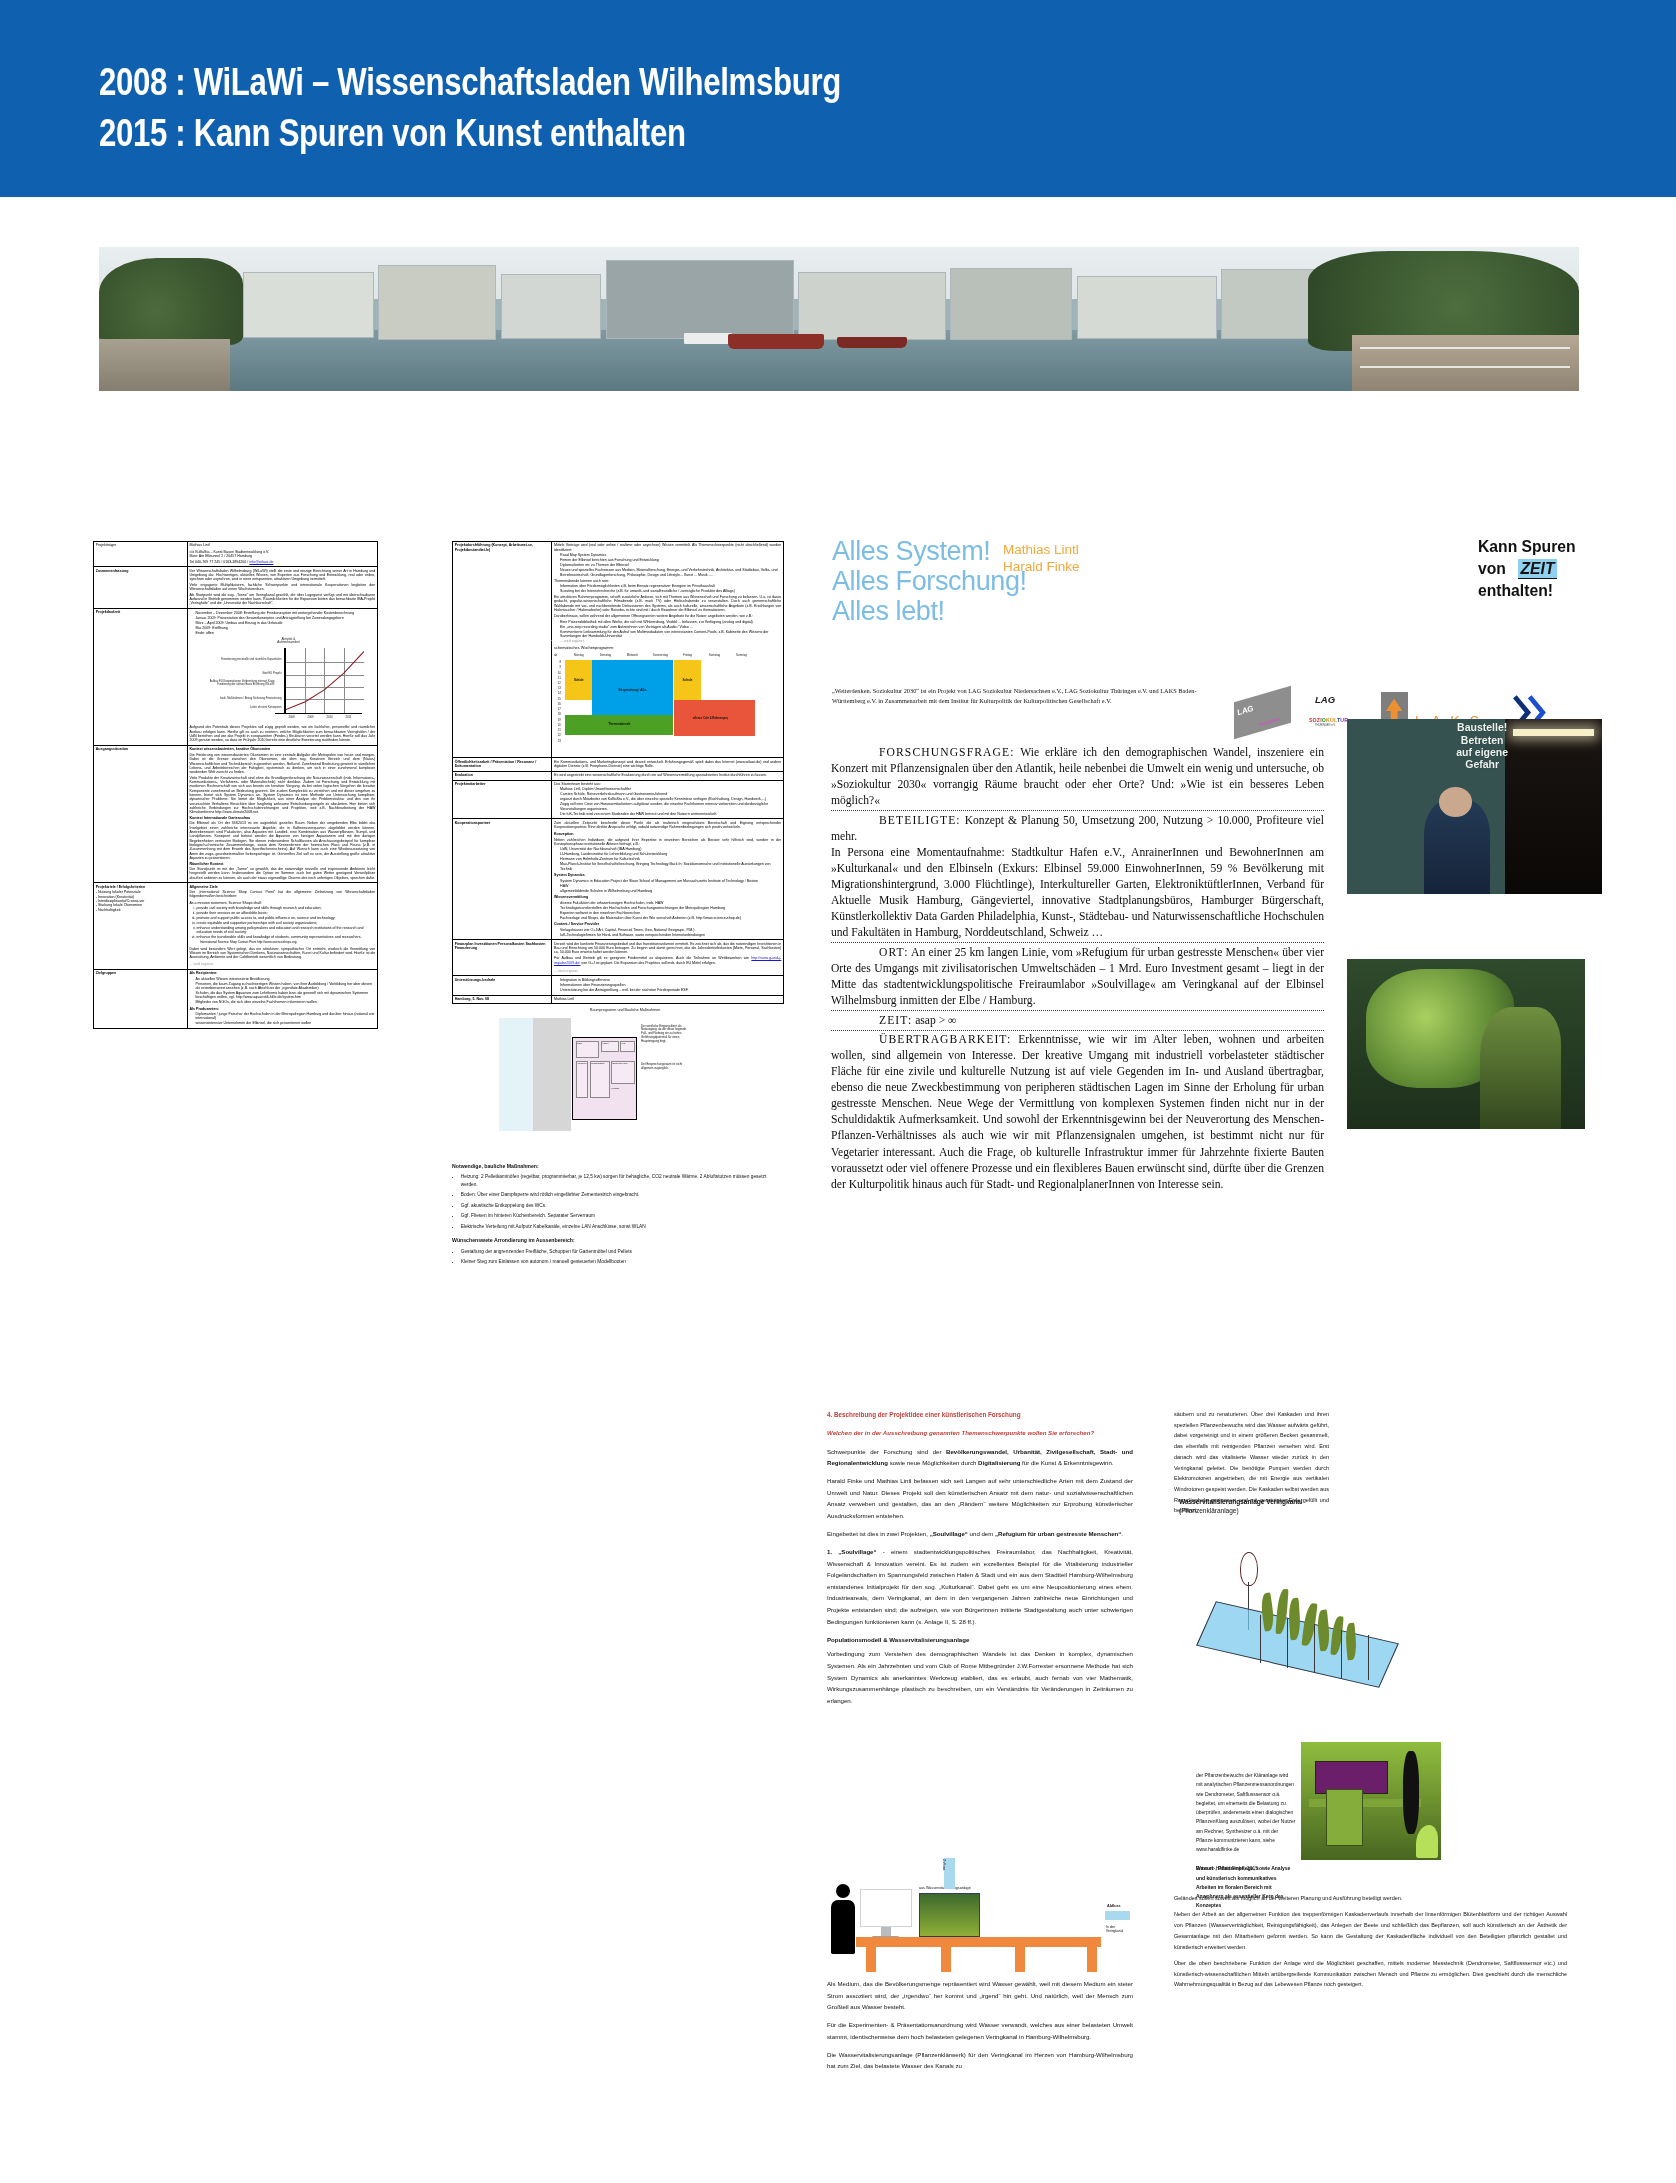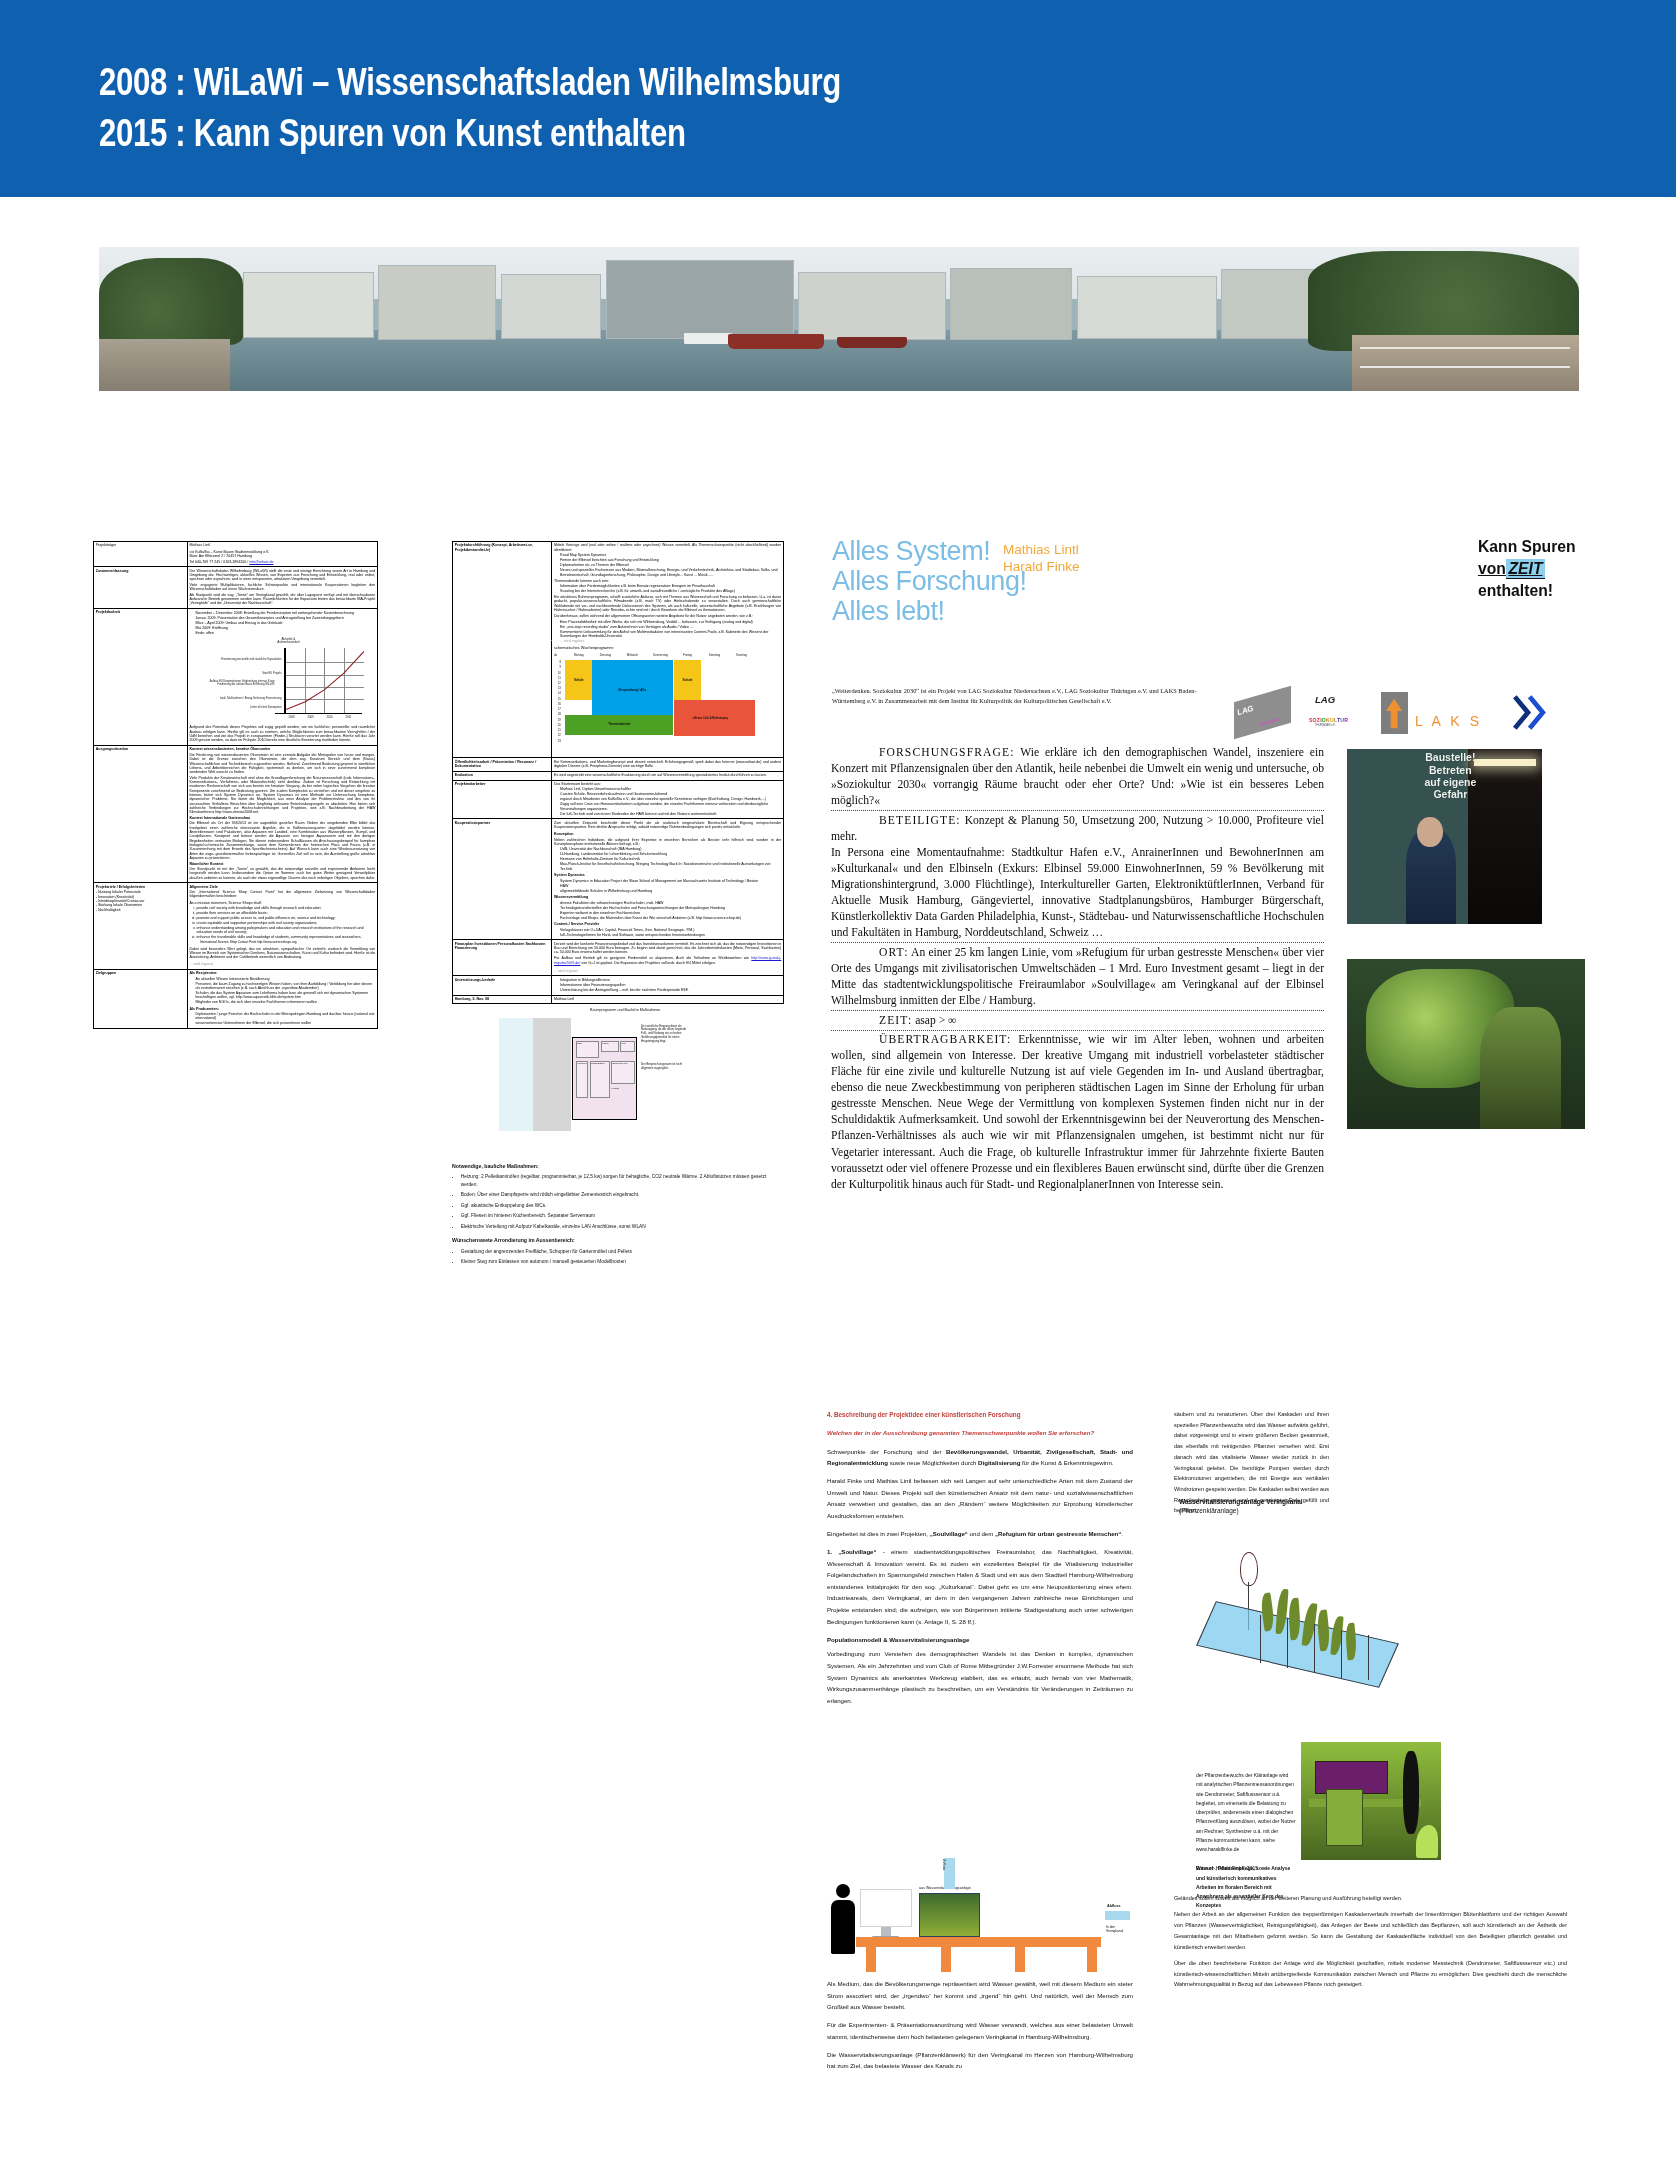--- a/index.html
+++ b/index.html
@@ -155,21 +155,21 @@
     position:absolute; left:831px; top:745px; width:493px;
     font-family:"Liberation Serif", serif; font-size:11.6px; line-height:1.385; color:#0c0c0c;
     text-align:justify;
   }
   .serif-main .lead { letter-spacing:1.1px;margin-left:48px; }
   .dotrule {
     border:0; border-top:1.1px dotted #444; margin:1.3px 0 1.3px 0; height:0;
   }
 
   .photo-baustelle {
-    position:absolute; left:1347px; top:749px; width:195px; height:175px;
+    position:absolute; left:1347px; top:719px; width:255px; height:175px;
     background:linear-gradient(#2d4a48,#17201f); overflow:hidden;
   }
   .pb-wood { position:absolute; left:0; top:0; width:62%; height:100%;
     background:repeating-linear-gradient(90deg,#3a5856 0px,#3a5856 3.9px,#30४a48 3.9px,#2e4846 7.9px); background-color:#365250; }
   .pb-txt { position:absolute; left:18%; top:2.2px; width:70%; color:#eef3ef;
     font-size:10.5px; font-weight:bold; line-height:1.18; text-align:center;
     text-shadow:0 0.4px 0.9px rgba(0,0,0,.5); }
   .pb-door { position:absolute; right:0; top:0; width:38%; height:100%;
     background:linear-gradient(#1a1512,#0a0806); }
   .pb-lamp { position:absolute; right:3%; top:9.6px; width:32%; height:7px;
@@ -635,21 +635,21 @@
 </div>
 
 <div class="alles">Alles System!
 Alles Forschung!
 Alles lebt!</div>
 <div class="authors">Mathias Lintl
 Harald Finke</div>
 
 <div class="kannspuren">
   <div>Kann Spuren</div>
-  <div style="display:flex; align-items:center; gap:0; margin:2.6px 0;text-decoration:underline;">
+  <div style="display:flex; align-items:center; gap:12px; margin:2.6px 0;">
     <span>von</span>
     <span class="ks-kunst">ZEIT</span>
   </div>
   <div>enthalten!</div>
 </div>
 
 <div class="sponsor-note">„Weiterdenken. Soziokultur 2030“ ist ein Projekt von LAG Soziokultur Niedersachsen e.V., LAG Soziokultur Thüringen e.V. und LAKS Baden-Württemberg e.V. in Zusammenarbeit mit dem Institut für Kulturpolitik der Kulturpolitischen Gesellschaft e.V.</div>
 
 <div class="logos">
   <div class="logo-lagns"></div>

